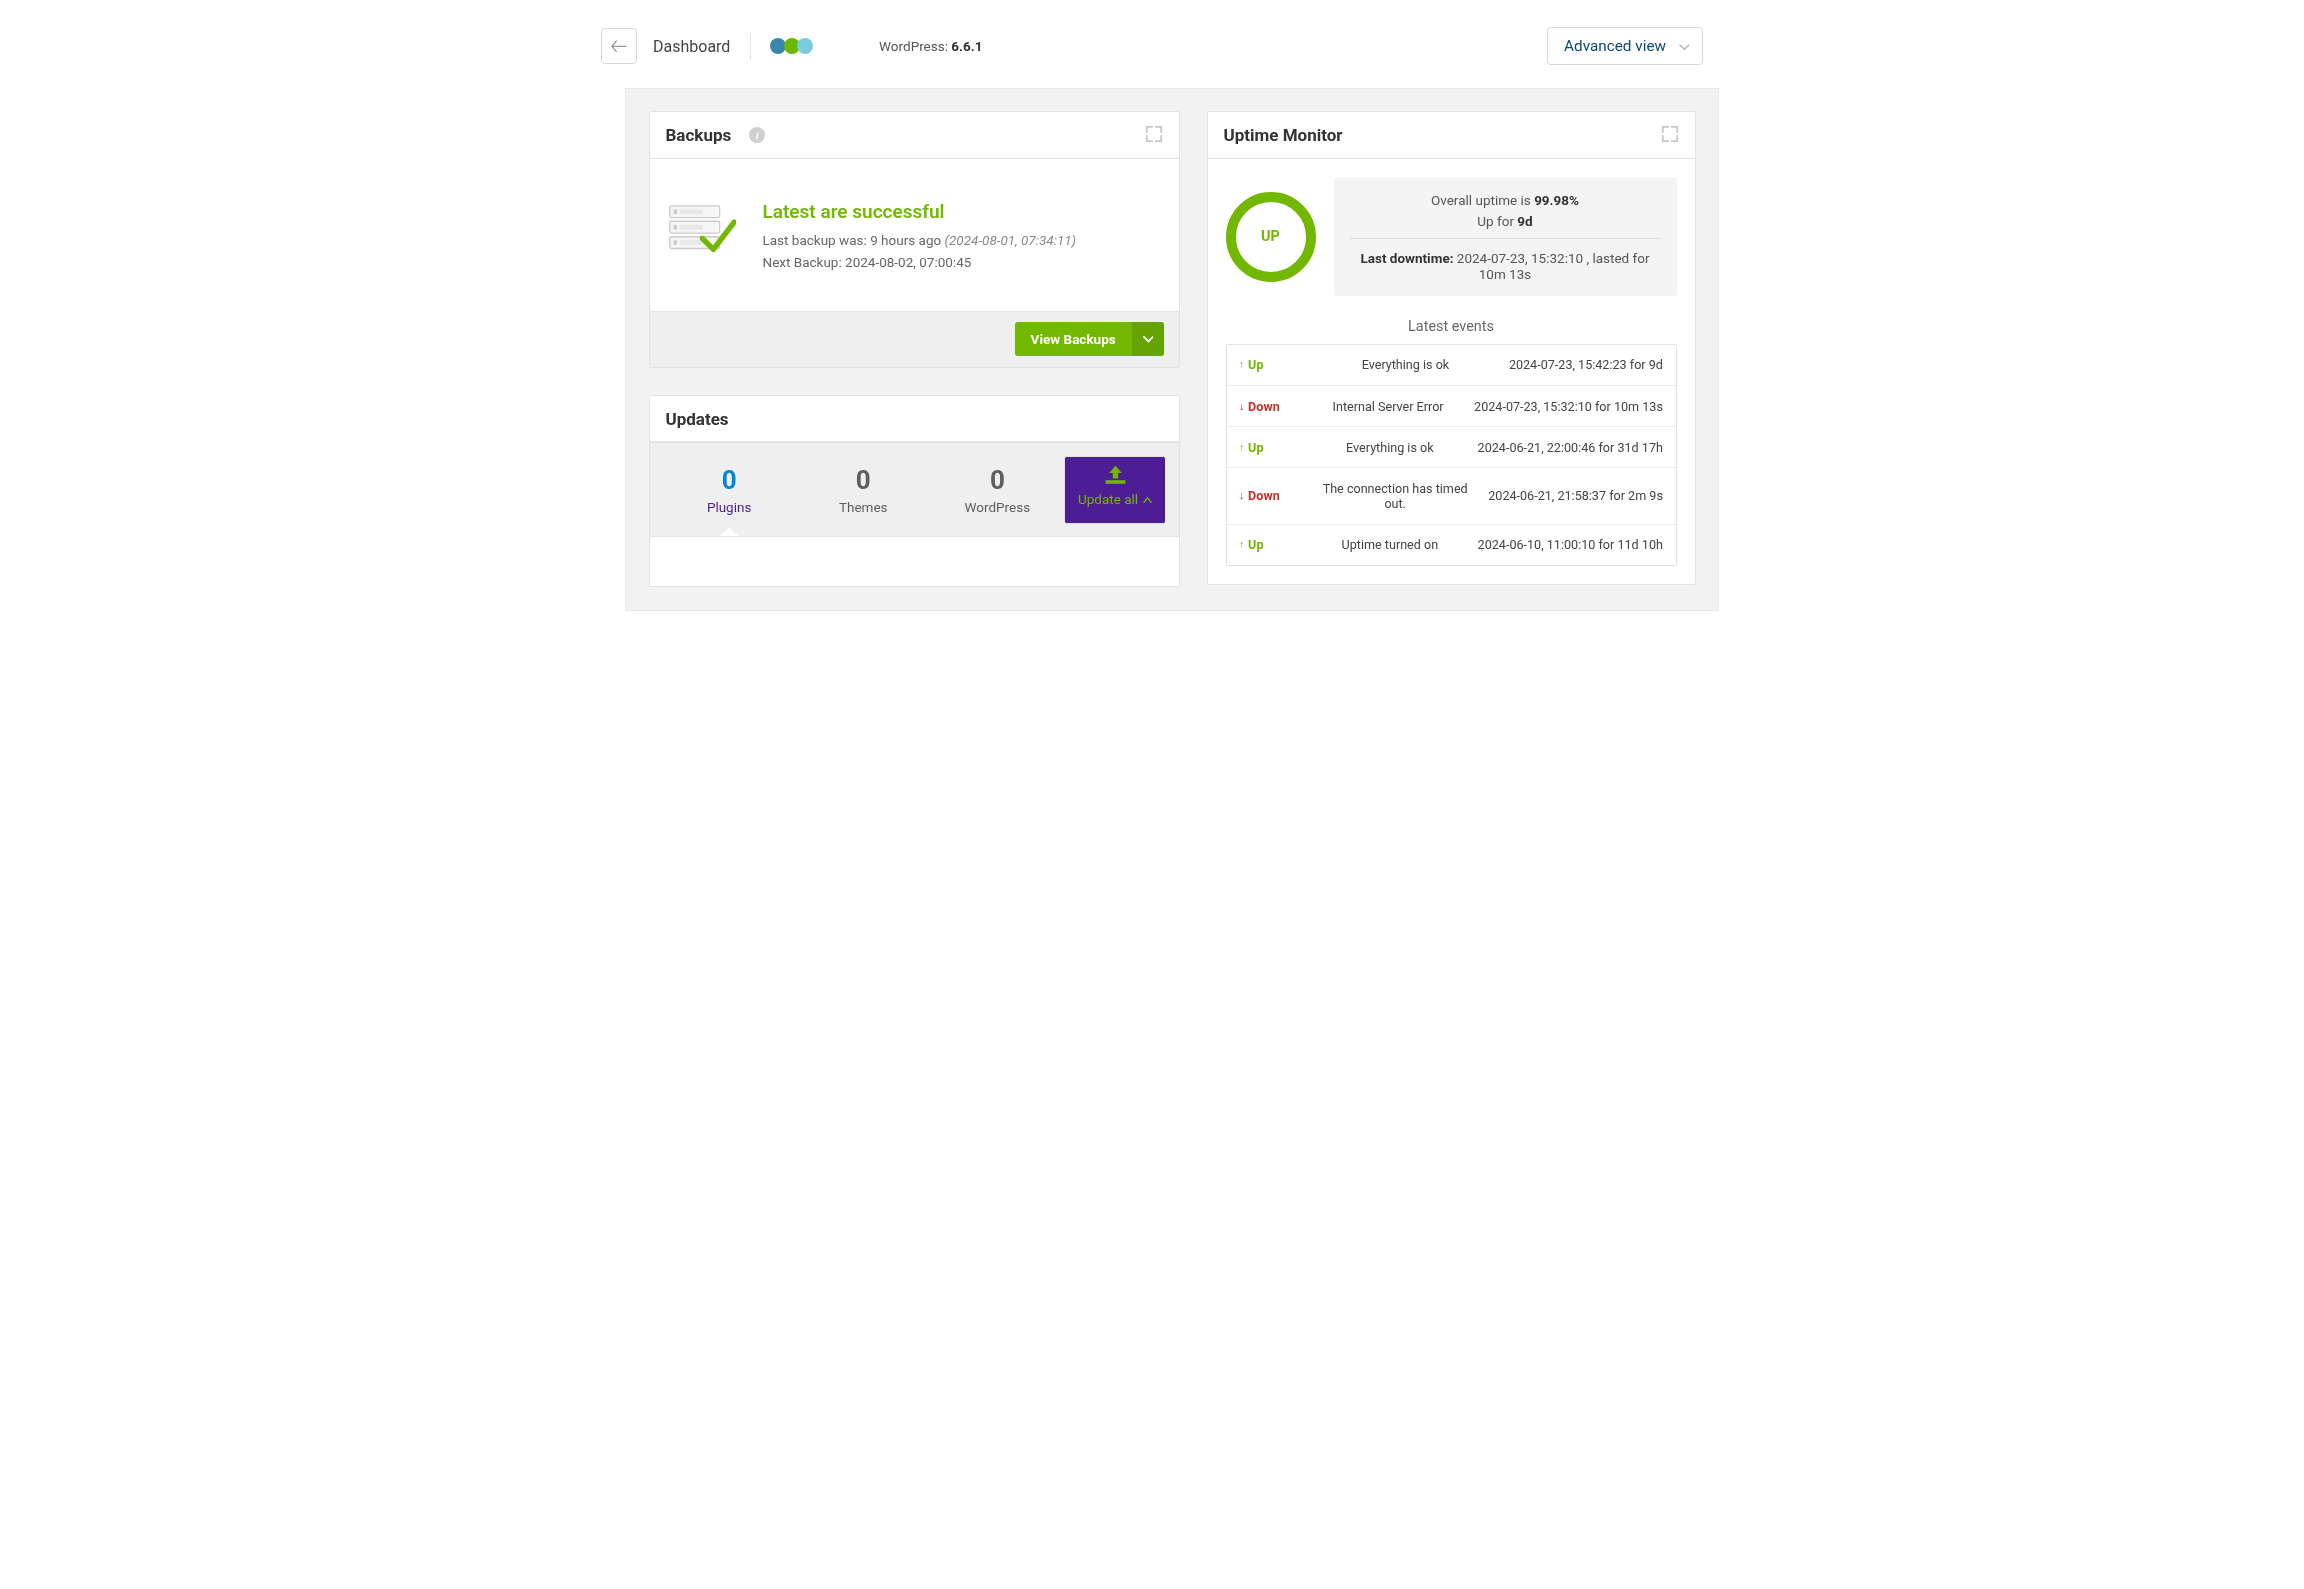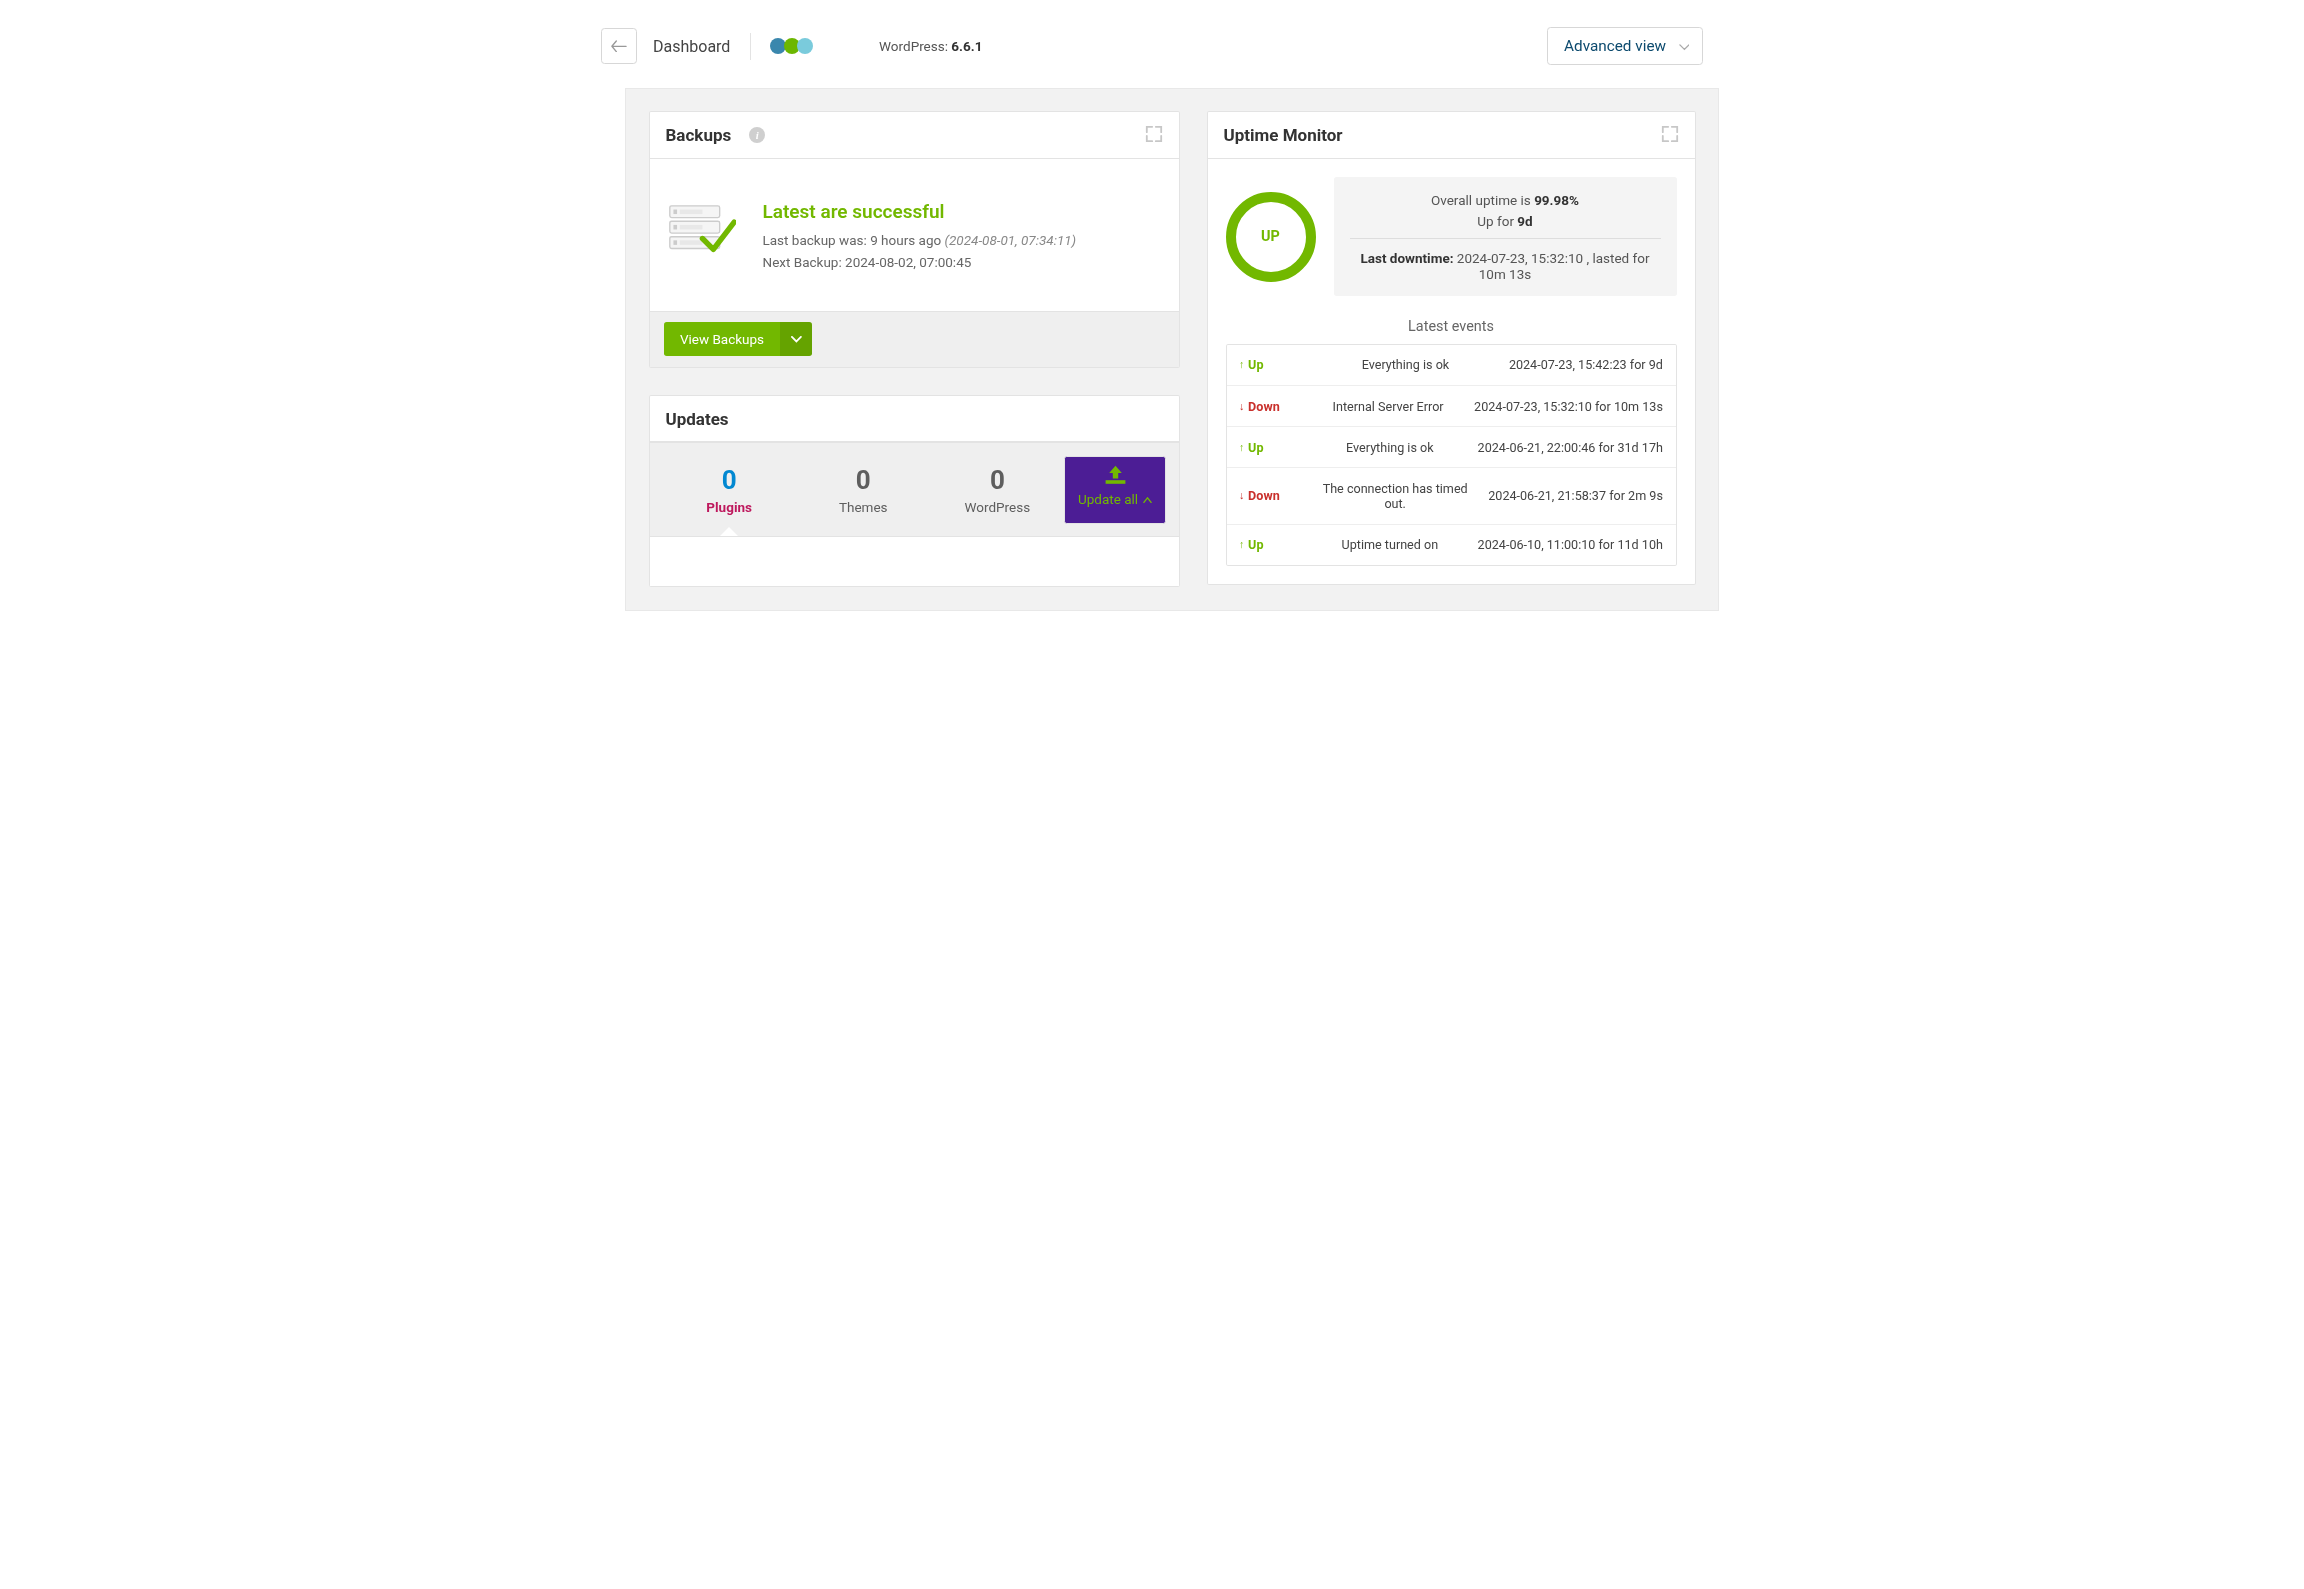--- a/index.html
+++ b/index.html
@@ -155,21 +155,22 @@
       color: #666;
       margin-top: 5.4px;
     }
     .backups-meta-row .label { color: #666; }
     .backups-meta-row .italic { font-style: italic; color: #888; }
     .backups-footer {
       background: #efefef;
       border-top: 0.9px solid #e3e3e3;
       padding: 10.8px 14.4px;
       display: flex;
-      justify-content: flex-start;
+      justify-content: flex-end;
+      font-weight: bold;
     }
     .btn-split {
       display: flex;
       border-radius: 2.7px;
       overflow: hidden;
     }
     .btn-main {
       background: #72b800;
       color: #fff;
       padding: 9px 16px;
@@ -202,21 +203,21 @@
       font-size: 26px;
       font-weight: 700;
       color: #5e5e5e;
     }
     .update-label {
       margin-top: 3.6px;
       font-size: 13.5px;
       color: #5e5e5e;
     }
     .update-col.active .update-count { color: #0288d1; }
-    .update-col.active .update-label { color: #be185d; font-weight: 700;}
+    .update-col.active .update-label { color: #4c1d95; font-weight: 400;}
     .update-col.active::after {
       content: "";
       position: absolute;
       bottom: -12.6px;
       left: 50%;
       transform: translateX(-50%);
       width: 0; height: 0;
       border-left: 9px solid transparent;
       border-right: 9px solid transparent;
       border-bottom: 9px solid #fff;

